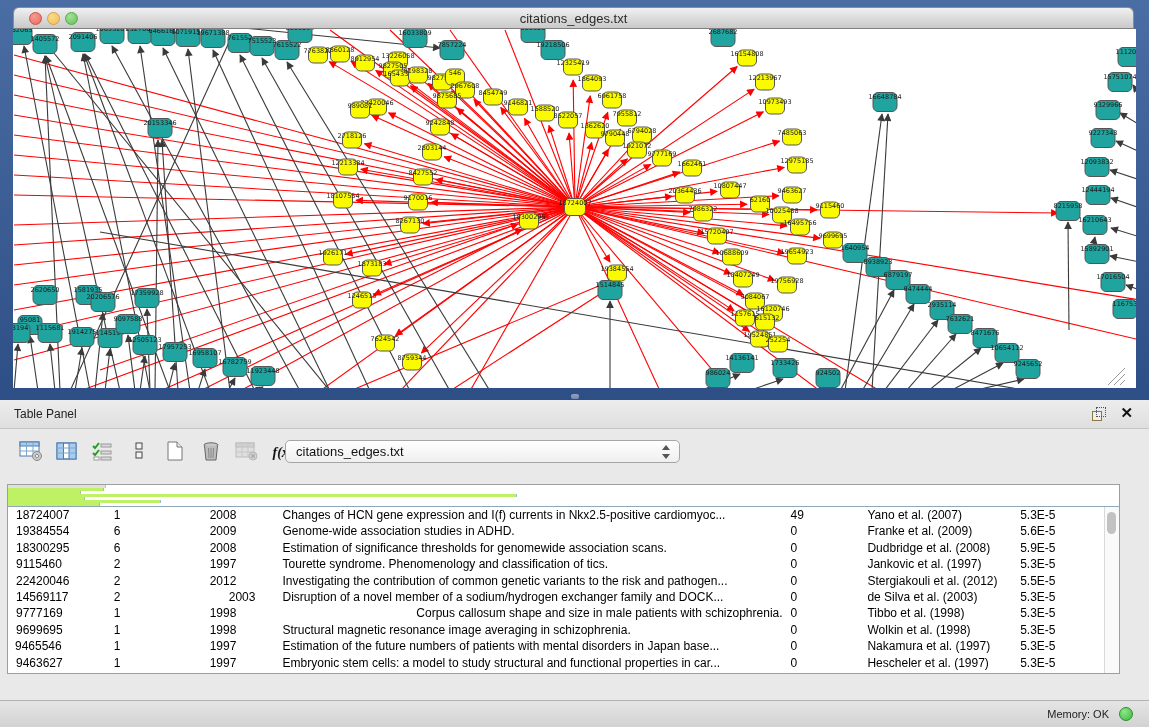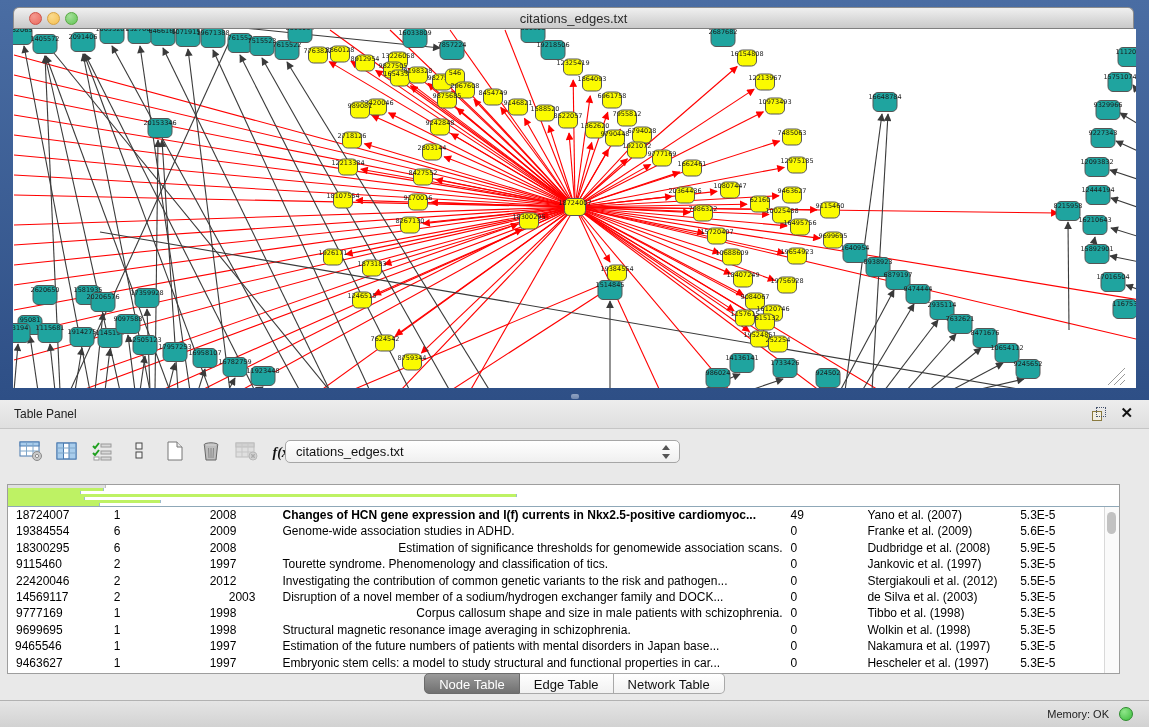--- a/index.html
+++ b/index.html
@@ -624,39 +624,39 @@
         <div class="hcell" style="width: 509px;"><span>size</span></div>
         <div class="hcell" style="width: 77px;"><span class="sort-glyph">△</span><span>out_de...</span></div>
         <div class="hcell" style="width: 153px;"><span>short</span></div>
         <div class="hcell" style="width: 92px;"><span>pagerank</span></div>
       </div>
     <div id="tbody">
         <div class="trow">
           <div class="tcell" style="width: 98px;">18724007</div>
           <div class="tcell" style="width: 96px;">1</div>
           <div class="tcell" style="width: 73px;">2008</div>
-          <div class="tcell" style="width: 509px; font-weight: bold;">Changes of HCN gene expression and I(f) currents in Nkx2.5-positive cardiomyoc...</div>
+          <div class="tcell" style="width: 509px;">Changes of HCN gene expression and I(f) currents in Nkx2.5-positive cardiomyoc...</div>
           <div class="tcell" style="width: 77px;">49</div>
           <div class="tcell" style="width: 153px;">Yano et al. (2007)</div>
           <div class="tcell" style="width: 92px;">5.3E-5</div>
         </div>
         <div class="trow">
           <div class="tcell" style="width: 98px;">19384554</div>
           <div class="tcell" style="width: 96px;">6</div>
           <div class="tcell" style="width: 73px;">2009</div>
           <div class="tcell" style="width: 509px;">Genome-wide association studies in ADHD.</div>
           <div class="tcell" style="width: 77px;">0</div>
           <div class="tcell" style="width: 153px;">Franke et al. (2009)</div>
           <div class="tcell" style="width: 92px;">5.6E-5</div>
         </div>
         <div class="trow">
           <div class="tcell" style="width: 98px;">18300295</div>
           <div class="tcell" style="width: 96px;">6</div>
           <div class="tcell" style="width: 73px;">2008</div>
-          <div class="tcell" style="width: 509px; text-align: right;">Estimation of significance thresholds for genomewide association scans.</div>
+          <div class="tcell" style="width: 509px;">Estimation of significance thresholds for genomewide association scans.</div>
           <div class="tcell" style="width: 77px;">0</div>
           <div class="tcell" style="width: 153px;">Dudbridge et al. (2008)</div>
           <div class="tcell" style="width: 92px;">5.9E-5</div>
         </div>
         <div class="trow">
           <div class="tcell" style="width: 98px;">9115460</div>
           <div class="tcell" style="width: 96px;">2</div>
           <div class="tcell" style="width: 73px;">1997</div>
           <div class="tcell" style="width: 509px;">Tourette syndrome. Phenomenology and classification of tics.</div>
           <div class="tcell" style="width: 77px;">0</div>
@@ -716,23 +716,18 @@
           <div class="tcell" style="width: 77px;">0</div>
           <div class="tcell" style="width: 153px;">Hescheler et al. (1997)</div>
           <div class="tcell" style="width: 92px;">5.3E-5</div>
         </div>
       </div>
     <div id="vscroll">
       <div id="vthumb"></div>
     </div>
   </div>
 
-  <div id="tabbar">
-      <div class="seg selected">Node Table</div>
-      <div class="seg">Edge Table</div>
-      <div class="seg">Network Table</div>
-    </div>
 
   <div id="statusbar">
     <span id="memory-label">Memory: OK</span>
     <span id="memory-dot"></span>
   </div>
 </div>
 
 </body></html>

